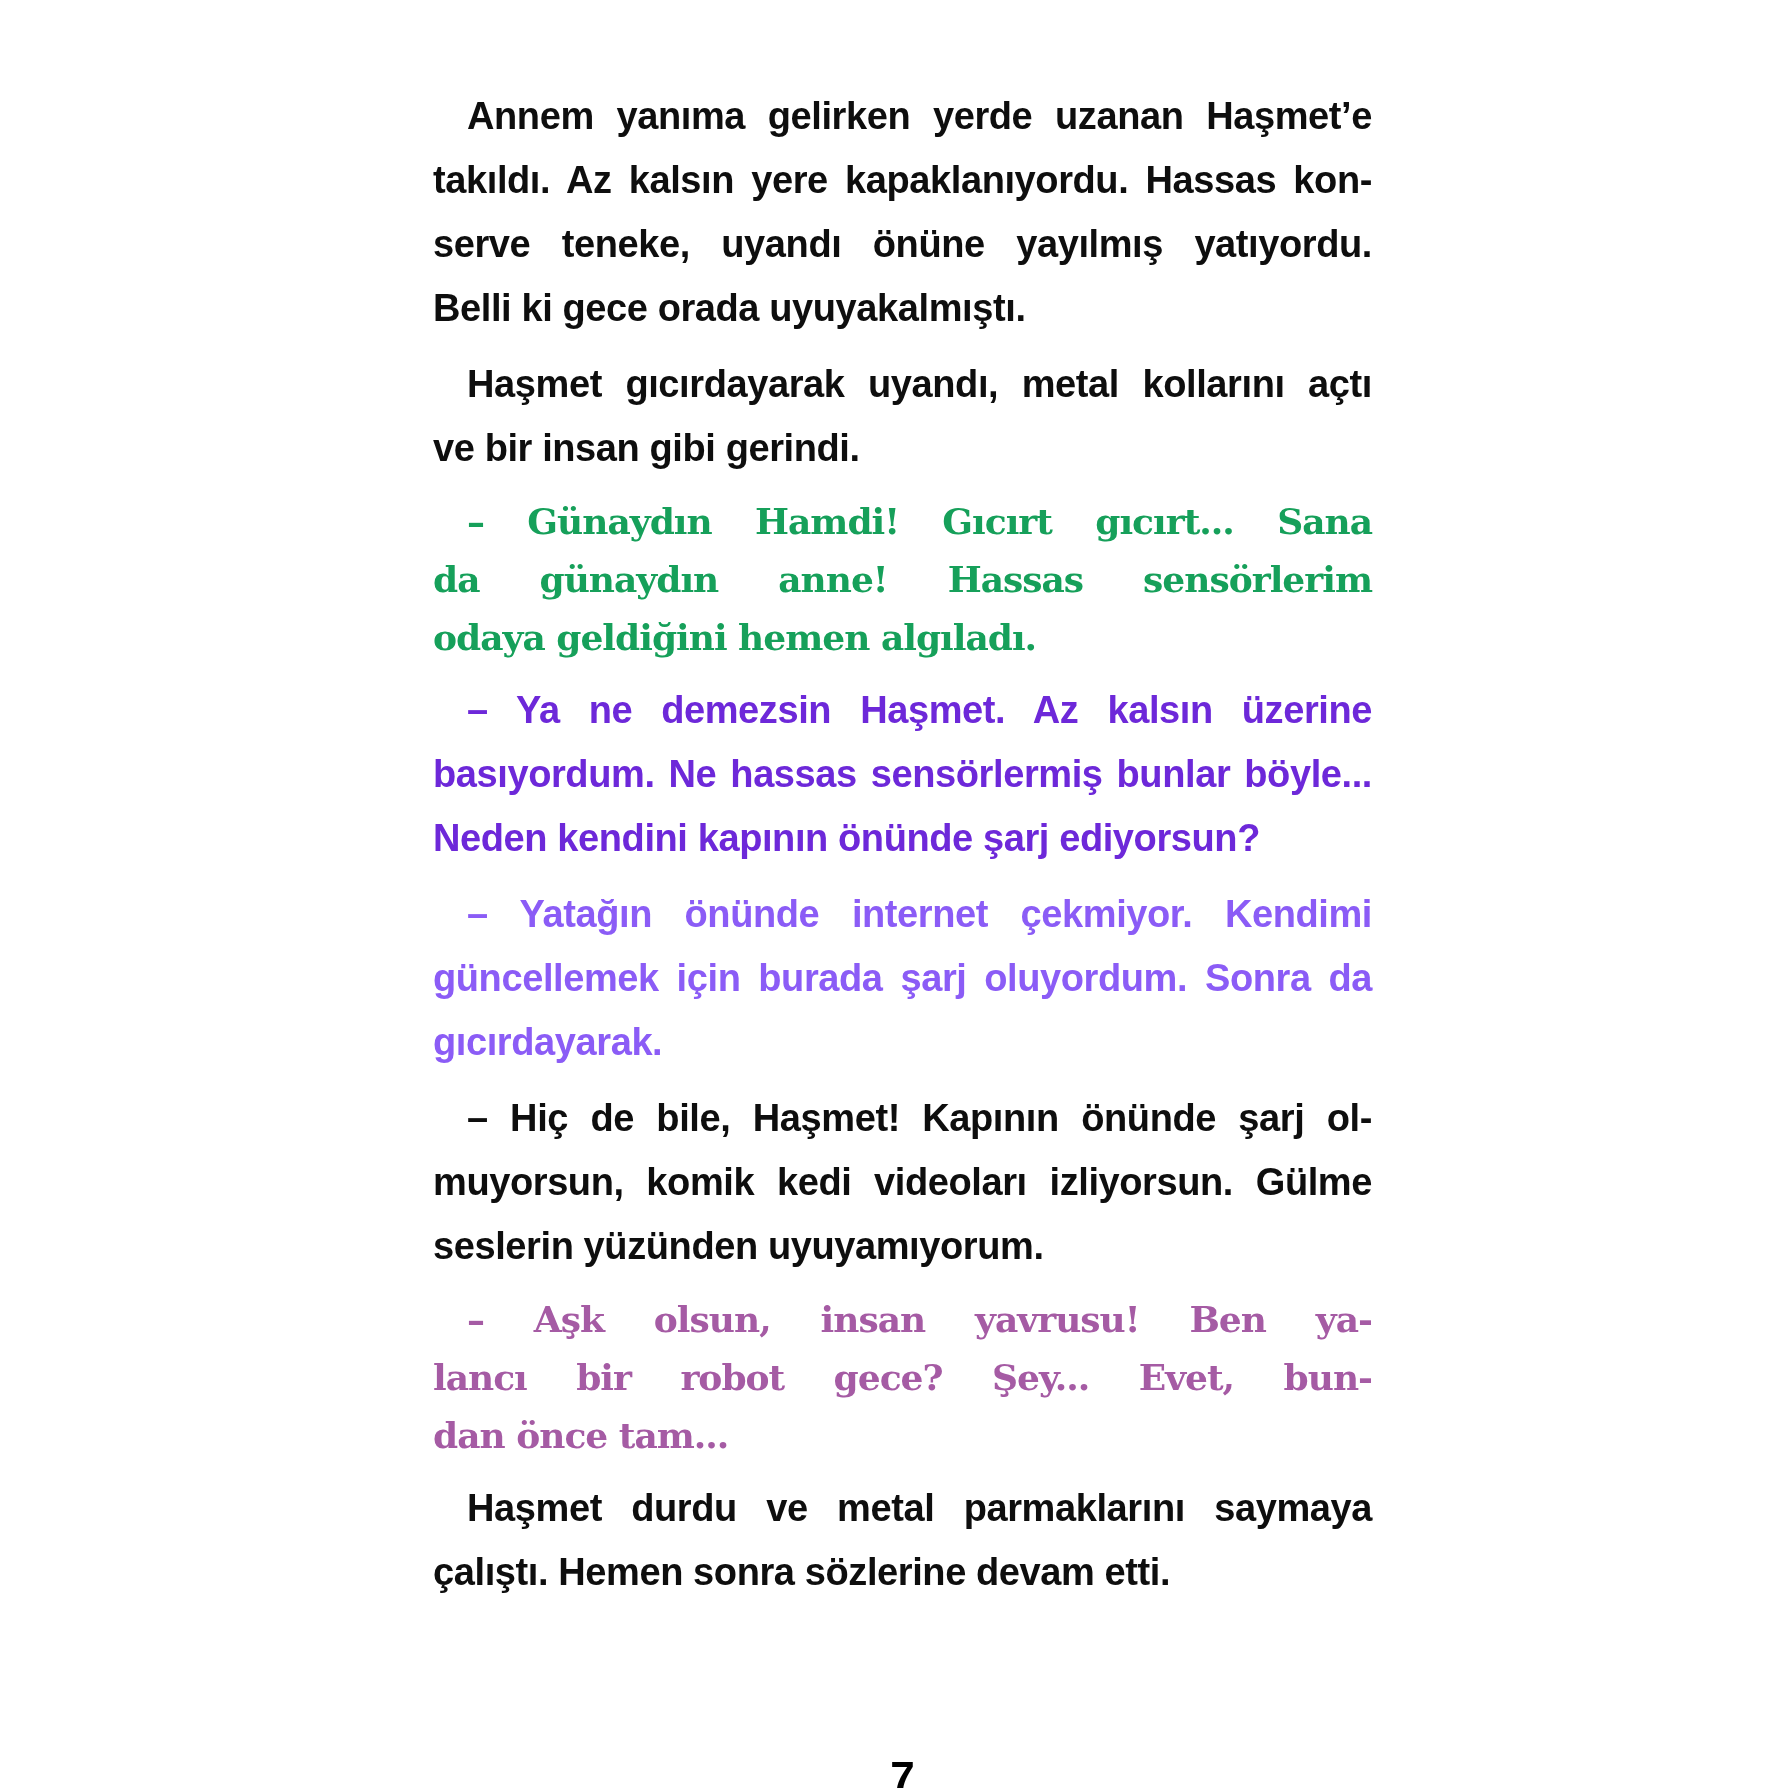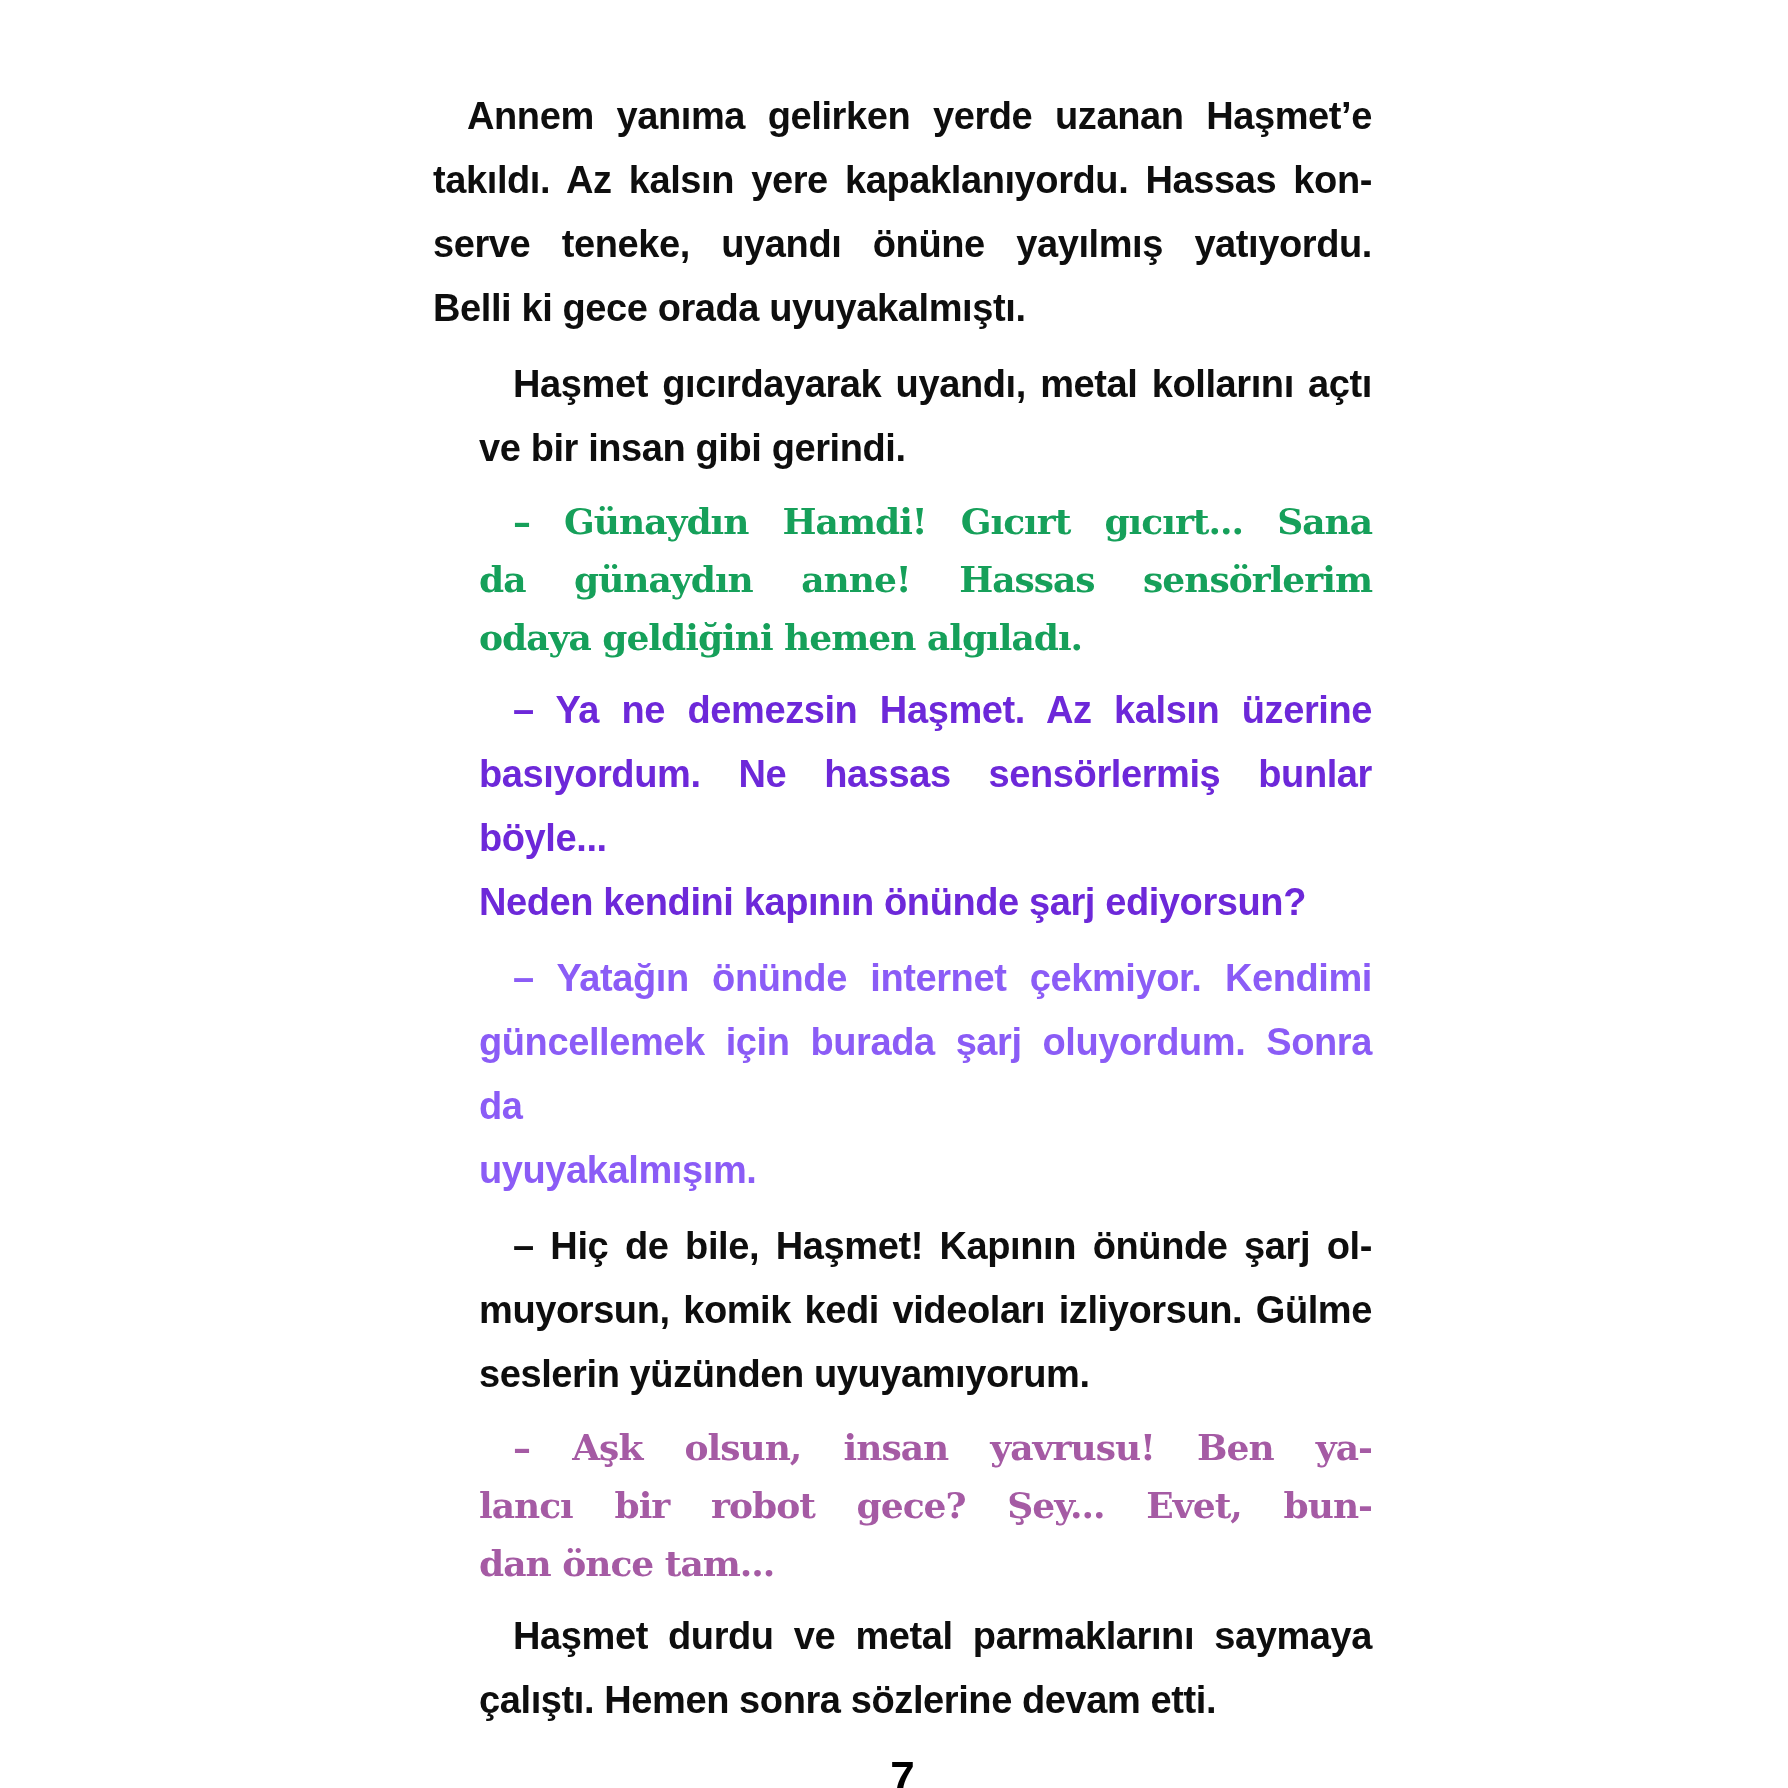--- a/index.html
+++ b/index.html
@@ -14,21 +14,21 @@
     position: absolute; inset: 0;
     background: #ffffff;
     padding-left: 24px;
   }
   .text-block {
     position: absolute;
     left: 433px; top: 84px;
     width: 939px;
   }
   .para { margin: 0; }
-  .para + .para { margin-top: 12px; margin-left: 46px; }
+  .para + .para { margin-top: 12px; }
   .line {
     display: block;
     text-align: justify;
     text-align-last: justify;
     white-space: normal;
   }
   .line.last { text-align-last: left; }
   .line.indent { padding-left: 34px; }
   .para.black .line {
     font-family: "Liberation Sans", sans-serif;
@@ -74,21 +74,21 @@
         <div class="line last">odaya geldiğini hemen algıladı.</div>
       </div>
       <div class="para black" style="color: #6d28d9;">
         <div class="line indent">– Ya ne demezsin Haşmet. Az kalsın üzerine</div>
         <div class="line">basıyordum. Ne hassas sensörlermiş bunlar böyle...</div>
         <div class="line last">Neden kendini kapının önünde şarj ediyorsun?</div>
       </div>
       <div class="para black" style="color: #8b5cf6;">
         <div class="line indent">– Yatağın önünde internet çekmiyor. Kendimi</div>
         <div class="line">güncellemek için burada şarj oluyordum. Sonra da</div>
-        <div class="line last">uyuyakalmışım.</div>
+        <div class="line last">gıcırdayarak.</div>
       </div>
       <div class="para black" style="color: rgb(14, 14, 14);">
         <div class="line indent">– Hiç de bile, Haşmet! Kapının önünde şarj ol-</div>
         <div class="line">muyorsun, komik kedi videoları izliyorsun. Gülme</div>
         <div class="line last">seslerin yüzünden uyuyamıyorum.</div>
       </div>
       <div class="para purple" style="color: rgb(165, 91, 164);">
         <div class="line indent">– Aşk olsun, insan yavrusu! Ben ya-</div>
         <div class="line">lancı bir robot gece? Şey... Evet, bun-</div>
         <div class="line last">dan önce tam...</div>

